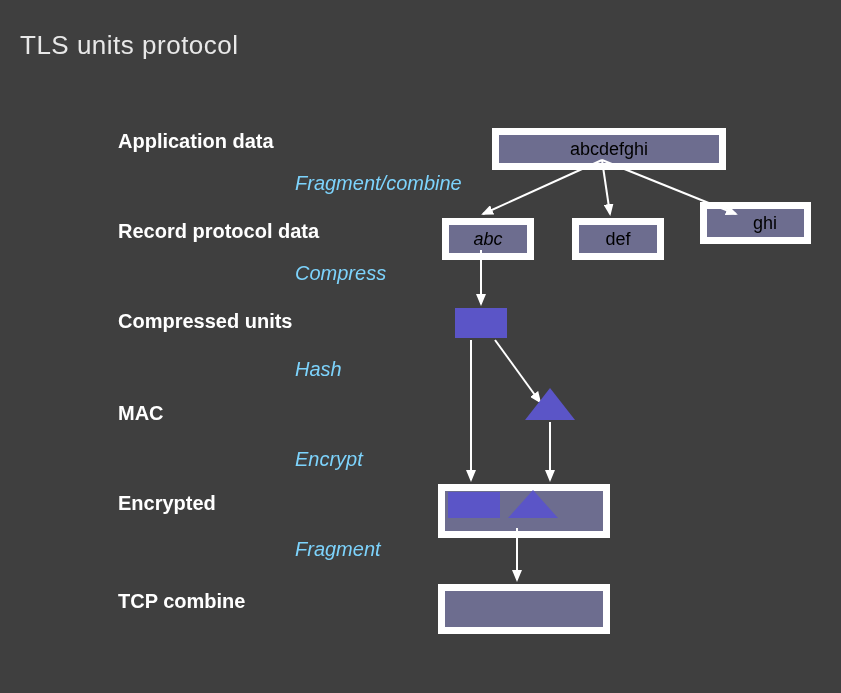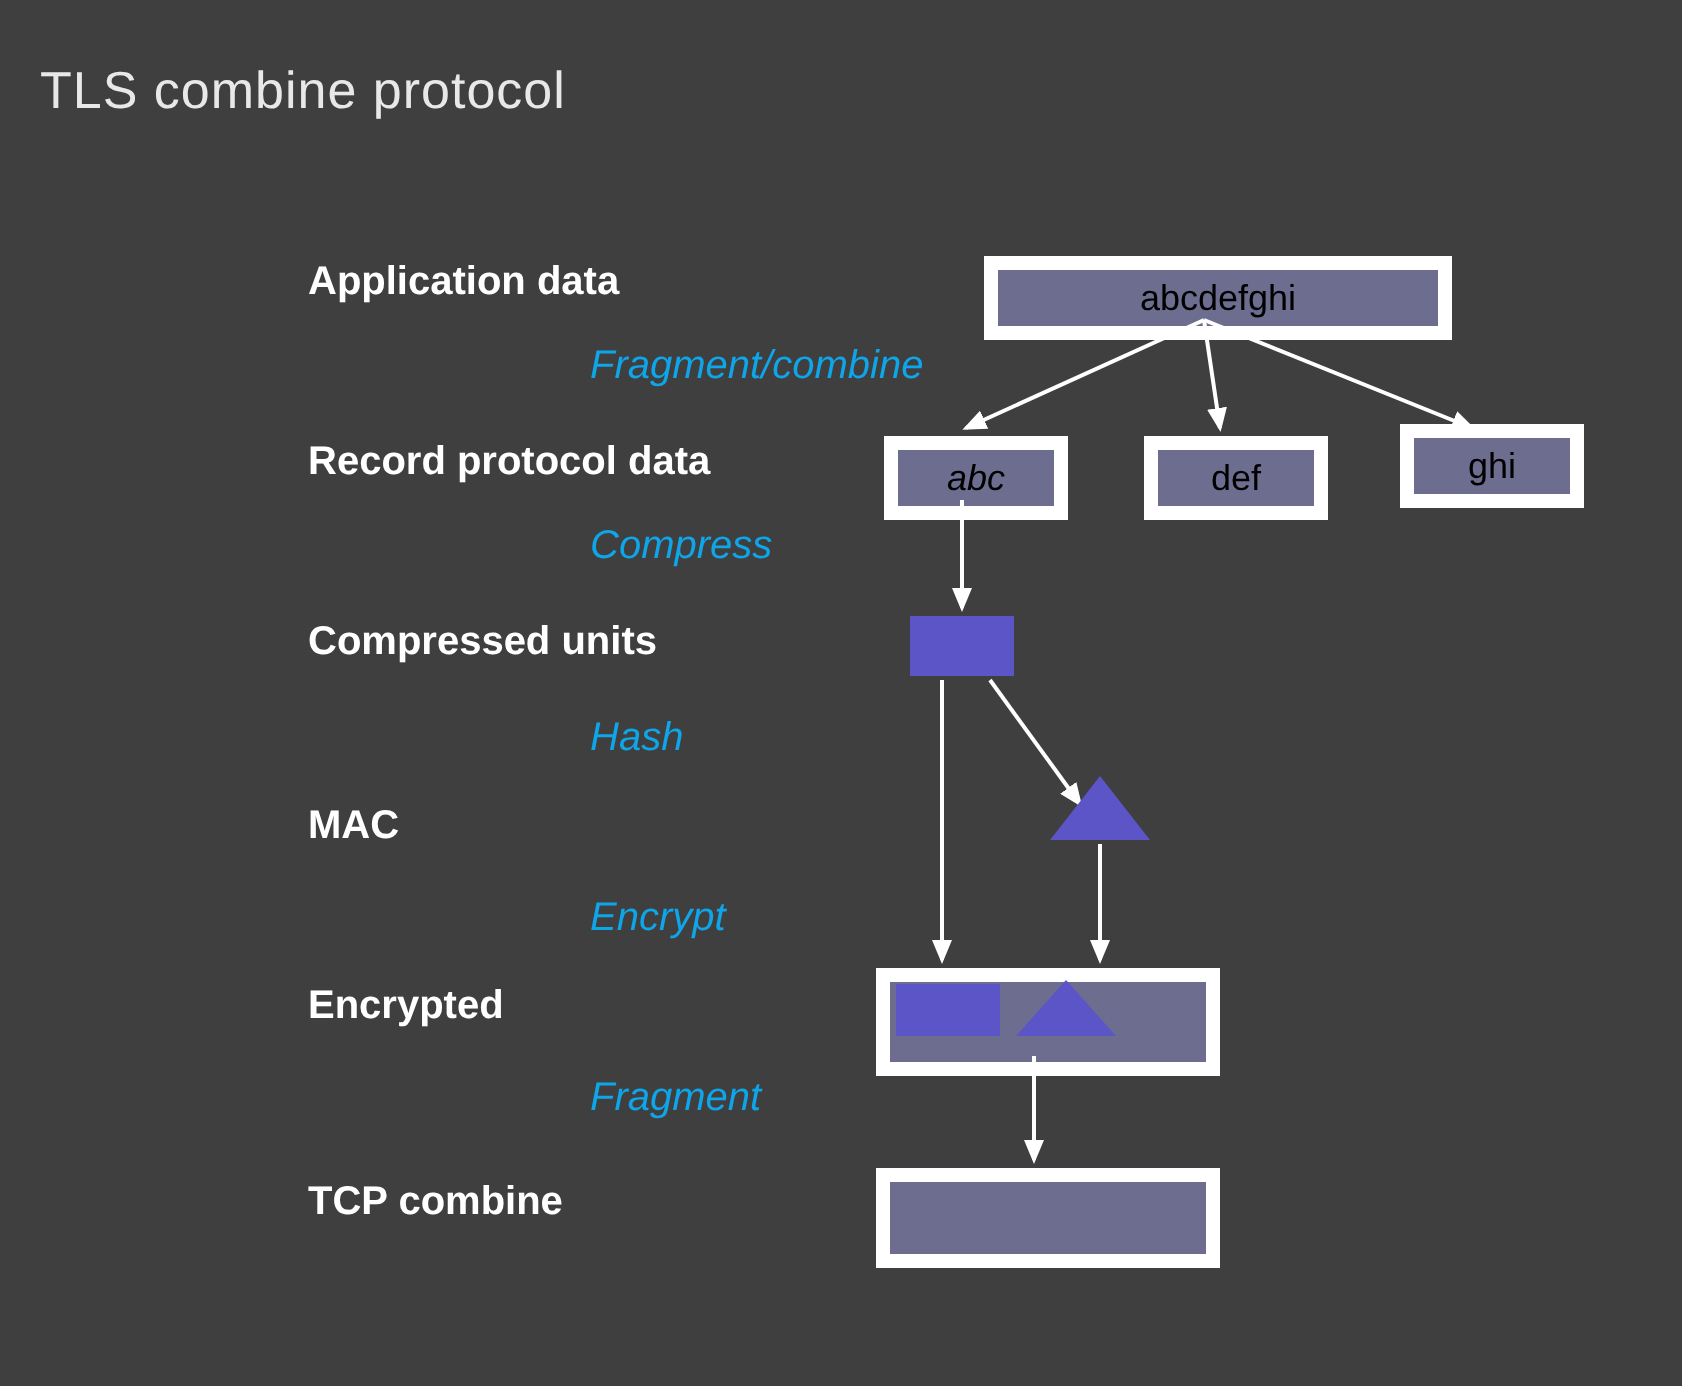--- a/index.html
+++ b/index.html
@@ -19,25 +19,24 @@
     left: 20px;
     top: 30px;
     letter-spacing: 0.5px;
   }
   .row-label {
     position: absolute;
     color: #ffffff;
     font-weight: bold;
     font-size: 20px;
     left: 118px;
-    margin-left: 36px;
   }
   .step-label {
     position: absolute;
-    color: #0ea5e9;
+    color: #7dd3fc;
     font-style: italic;
     font-size: 20px;
     left: 295px;
   }
   .box {
     position: absolute;
     background: #6d6d8f;
     border: 7px solid #ffffff;
     text-align: center;
     color: #000;
@@ -54,40 +53,40 @@
     left: 0;
     top: 0;
     width: 841px;
     height: 693px;
     pointer-events: none;
   }
 </style>
 </head>
 <body>
 
-<div class="title">TLS combine protocol</div>
+<div class="title">TLS units protocol</div>
 
 <div class="row-label" style="top:130px">Application data</div>
 <div class="row-label" style="top:220px">Record protocol data</div>
 <div class="row-label" style="top:310px">Compressed units</div>
 <div class="row-label" style="top:402px">MAC</div>
 <div class="row-label" style="top:492px">Encrypted</div>
 <div class="row-label" style="top:590px">TCP combine</div>
 
 <div class="step-label" style="top:172px">Fragment/combine</div>
 <div class="step-label" style="top:262px">Compress</div>
 <div class="step-label" style="top:358px">Hash</div>
 <div class="step-label" style="top:448px">Encrypt</div>
 <div class="step-label" style="top:538px">Fragment</div>
 
 <div class="box" style="left:492px; top:128px; width:220px;">abcdefghi</div>
 
 <div class="box" style="left:442px; top:218px; width:78px;font-style:italic;">abc</div>
 <div class="box" style="left:572px; top:218px; width:78px;">def</div>
-<div class="box" style="left:700px; top:212px; width:78px;">ghi</div>
+<div class="box" style="left:700px; top:202px; width:78px;padding-left:19px;">ghi</div>
 
 <div class="solid-box" style="left:455px; top:308px; width:52px; height:30px;"></div>
 
 <div class="box" style="left:438px; top:484px; width:158px; height:40px; line-height:normal;"></div>
 
 <div class="solid-box" style="left:448px; top:492px; width:52px; height:26px;"></div>
 
 <div class="box" style="left:438px; top:584px; width:158px; height:36px; line-height:normal;"></div>
 
 <svg class="arrows">

